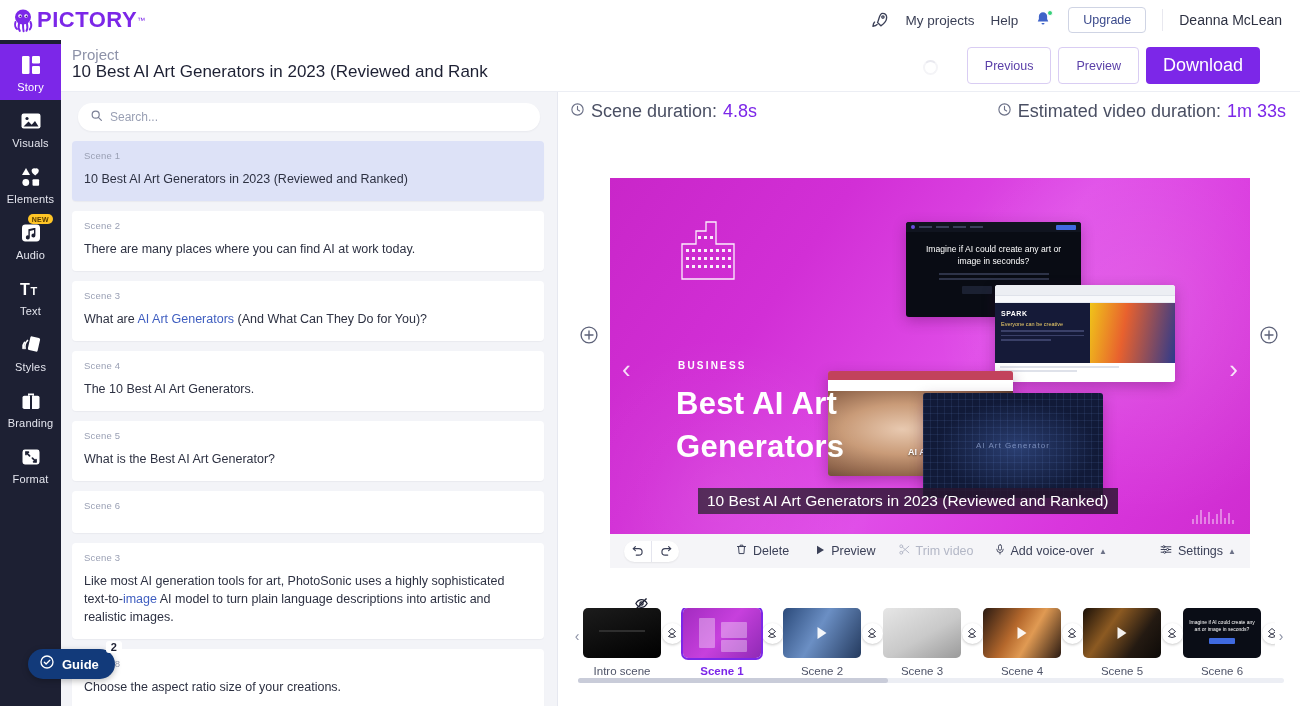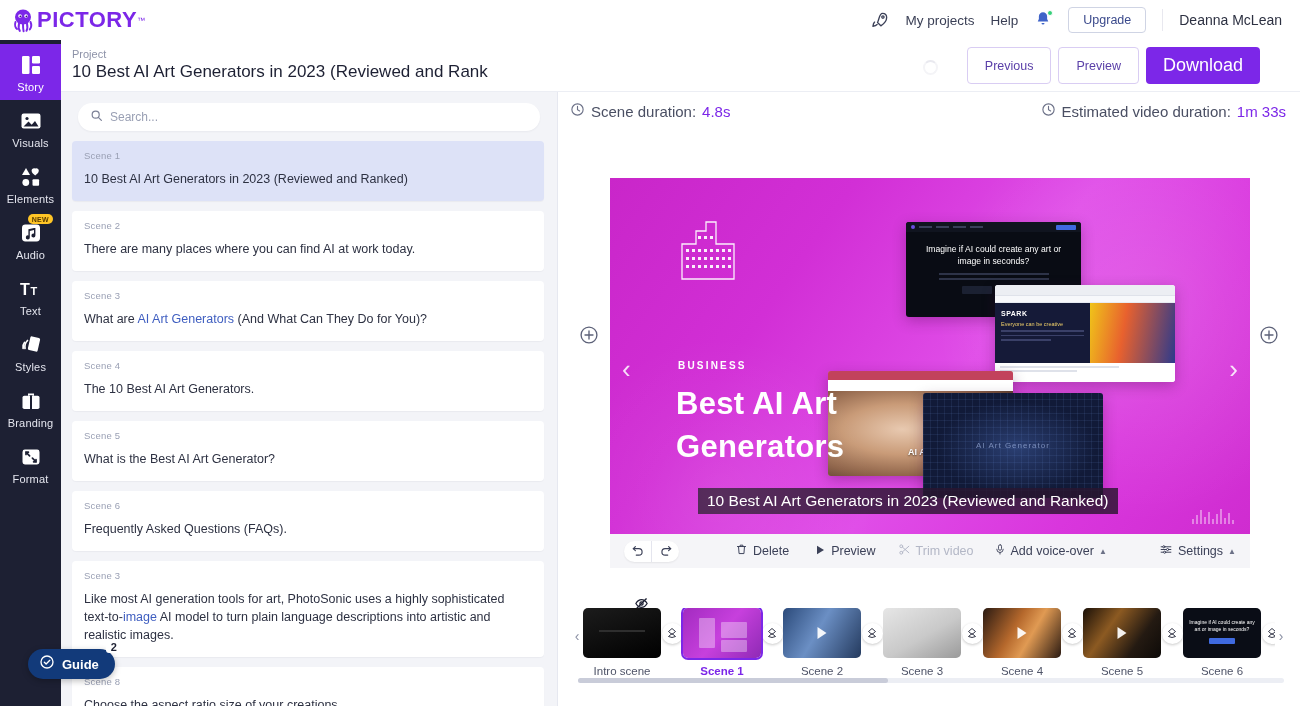--- a/index.html
+++ b/index.html
@@ -63,21 +63,21 @@
     border-radius: 7px; padding: 1.5px 4px; letter-spacing: .3px;
   }
 
   
   .proj-header {
     position: absolute; top: 40px; left: 61px; width: 1239px; height: 52px;
     background: #ffffff; border-bottom: 1px solid #eceef4;
     display: flex; align-items: center; z-index: 20;
   }
   .proj-left { margin-left: 11px; }
-  .proj-kicker { font-size: 11px; color: #8d92a8; line-height: 13px; }
+  .proj-kicker { font-size: 15px; color: #8d92a8; line-height: 13px; }
   .proj-title {
     font-size: 17px; color: #1d2033; line-height: 22px; white-space: nowrap;
     max-width: 420px; overflow: hidden;
   }
   .spinner {
     width: 15px; height: 15px; border-radius: 50%;
     border: 2px solid #f4f4f7; border-top-color: #e9e9ef;
     position: absolute; left: 862px; top: 20px;
   }
   .hdr-btns { margin-left: auto; display: flex; gap: 7px; padding-right: 40px; }
@@ -131,21 +131,21 @@
   .guide-badge {
     position: absolute; right: -7px; top: -8px; background: #fff; color: #1d2033;
     font-size: 11px; font-weight: bold; border-radius: 3px; padding: 0px 5px;
   }
 
   
   .editor { position: absolute; top: 92px; left: 558px; width: 742px; height: 614px; background: #fff; }
 
   .duration-row {
     height: 38px; display: flex; align-items: center; padding: 0 14px 0 12px;
-    font-size: 15px; color: #4a4f63;
+    font-size: 18px; color: #4a4f63;
   }
   .dur-left, .dur-right { display: flex; align-items: center; gap: 6px; }
   .dur-right { margin-left: auto; }
   .dur-val { color: #7c27e8; }
 
   .stage-wrap { position: relative; height: 404px; }
   .add-circle {
     position: absolute; top: 195px; width: 20px; height: 20px; cursor: pointer;
   }
   .add-left { left: 21px; }
@@ -490,21 +490,20 @@
       <div class="scene-text">The 10 Best AI Art Generators.</div>
     </div>
 
     <div class="scene-card">
       <div class="scene-num">Scene 5</div>
       <div class="scene-text">What is the Best AI Art Generator?</div>
     </div>
 
     <div class="scene-card">
       <div class="scene-num">Scene 6</div>
-      <div class="scene-text">Frequently Asked Questions (FAQs).</div>
     </div>
 
     <div class="scene-card">
       <div class="scene-num">Scene 3</div>
       <div class="scene-text">Like most AI generation tools for art, PhotoSonic uses a highly sophisticated text-to-<b>image</b> AI model to turn plain language descriptions into artistic and realistic images.</div>
     </div>
 
     <div class="scene-card">
       <div class="scene-num">Scene 8</div>
       <div class="scene-text">Choose the aspect ratio size of your creations.</div>

